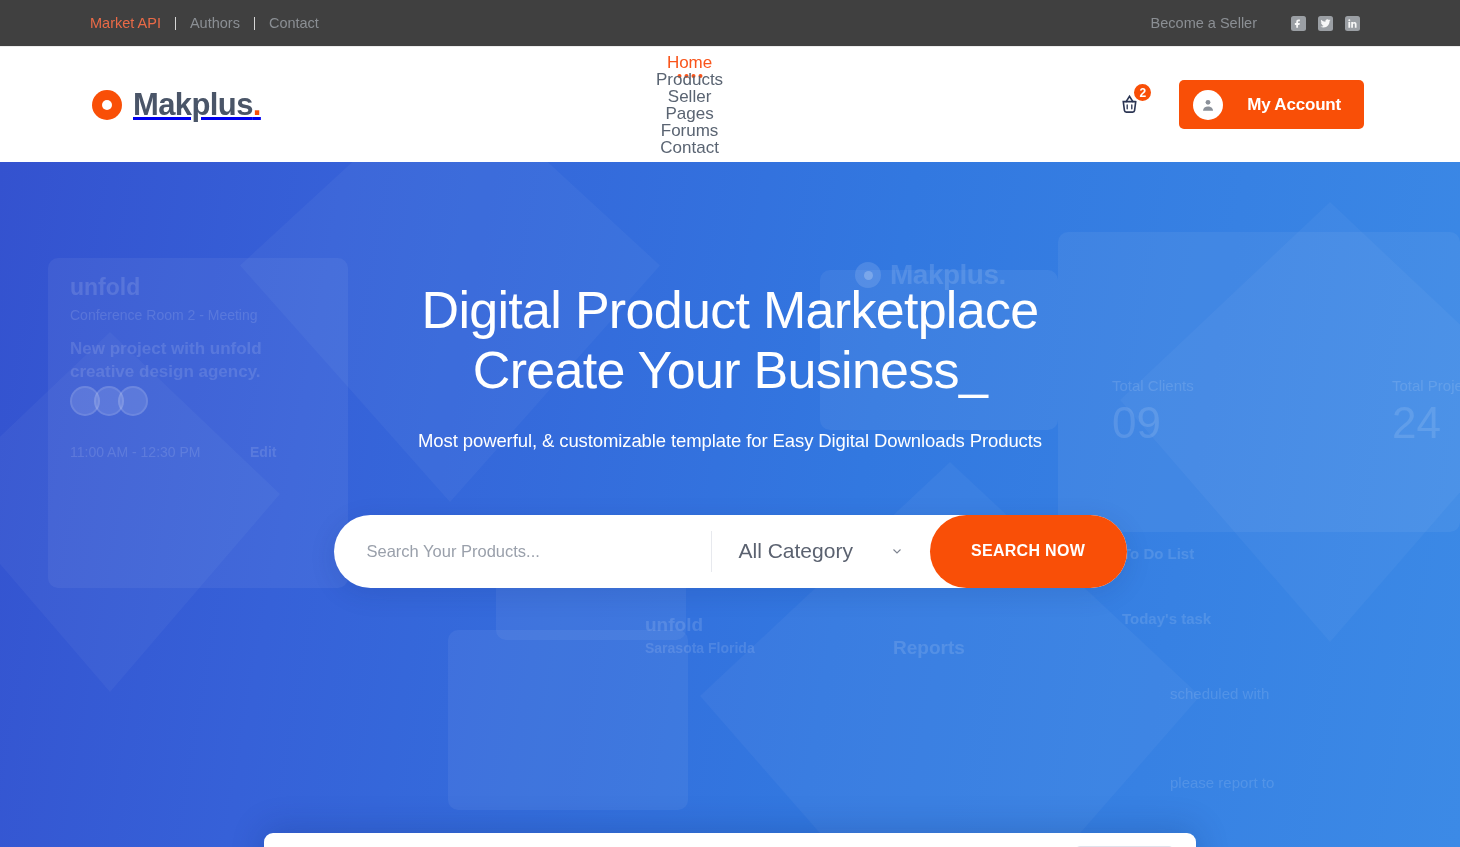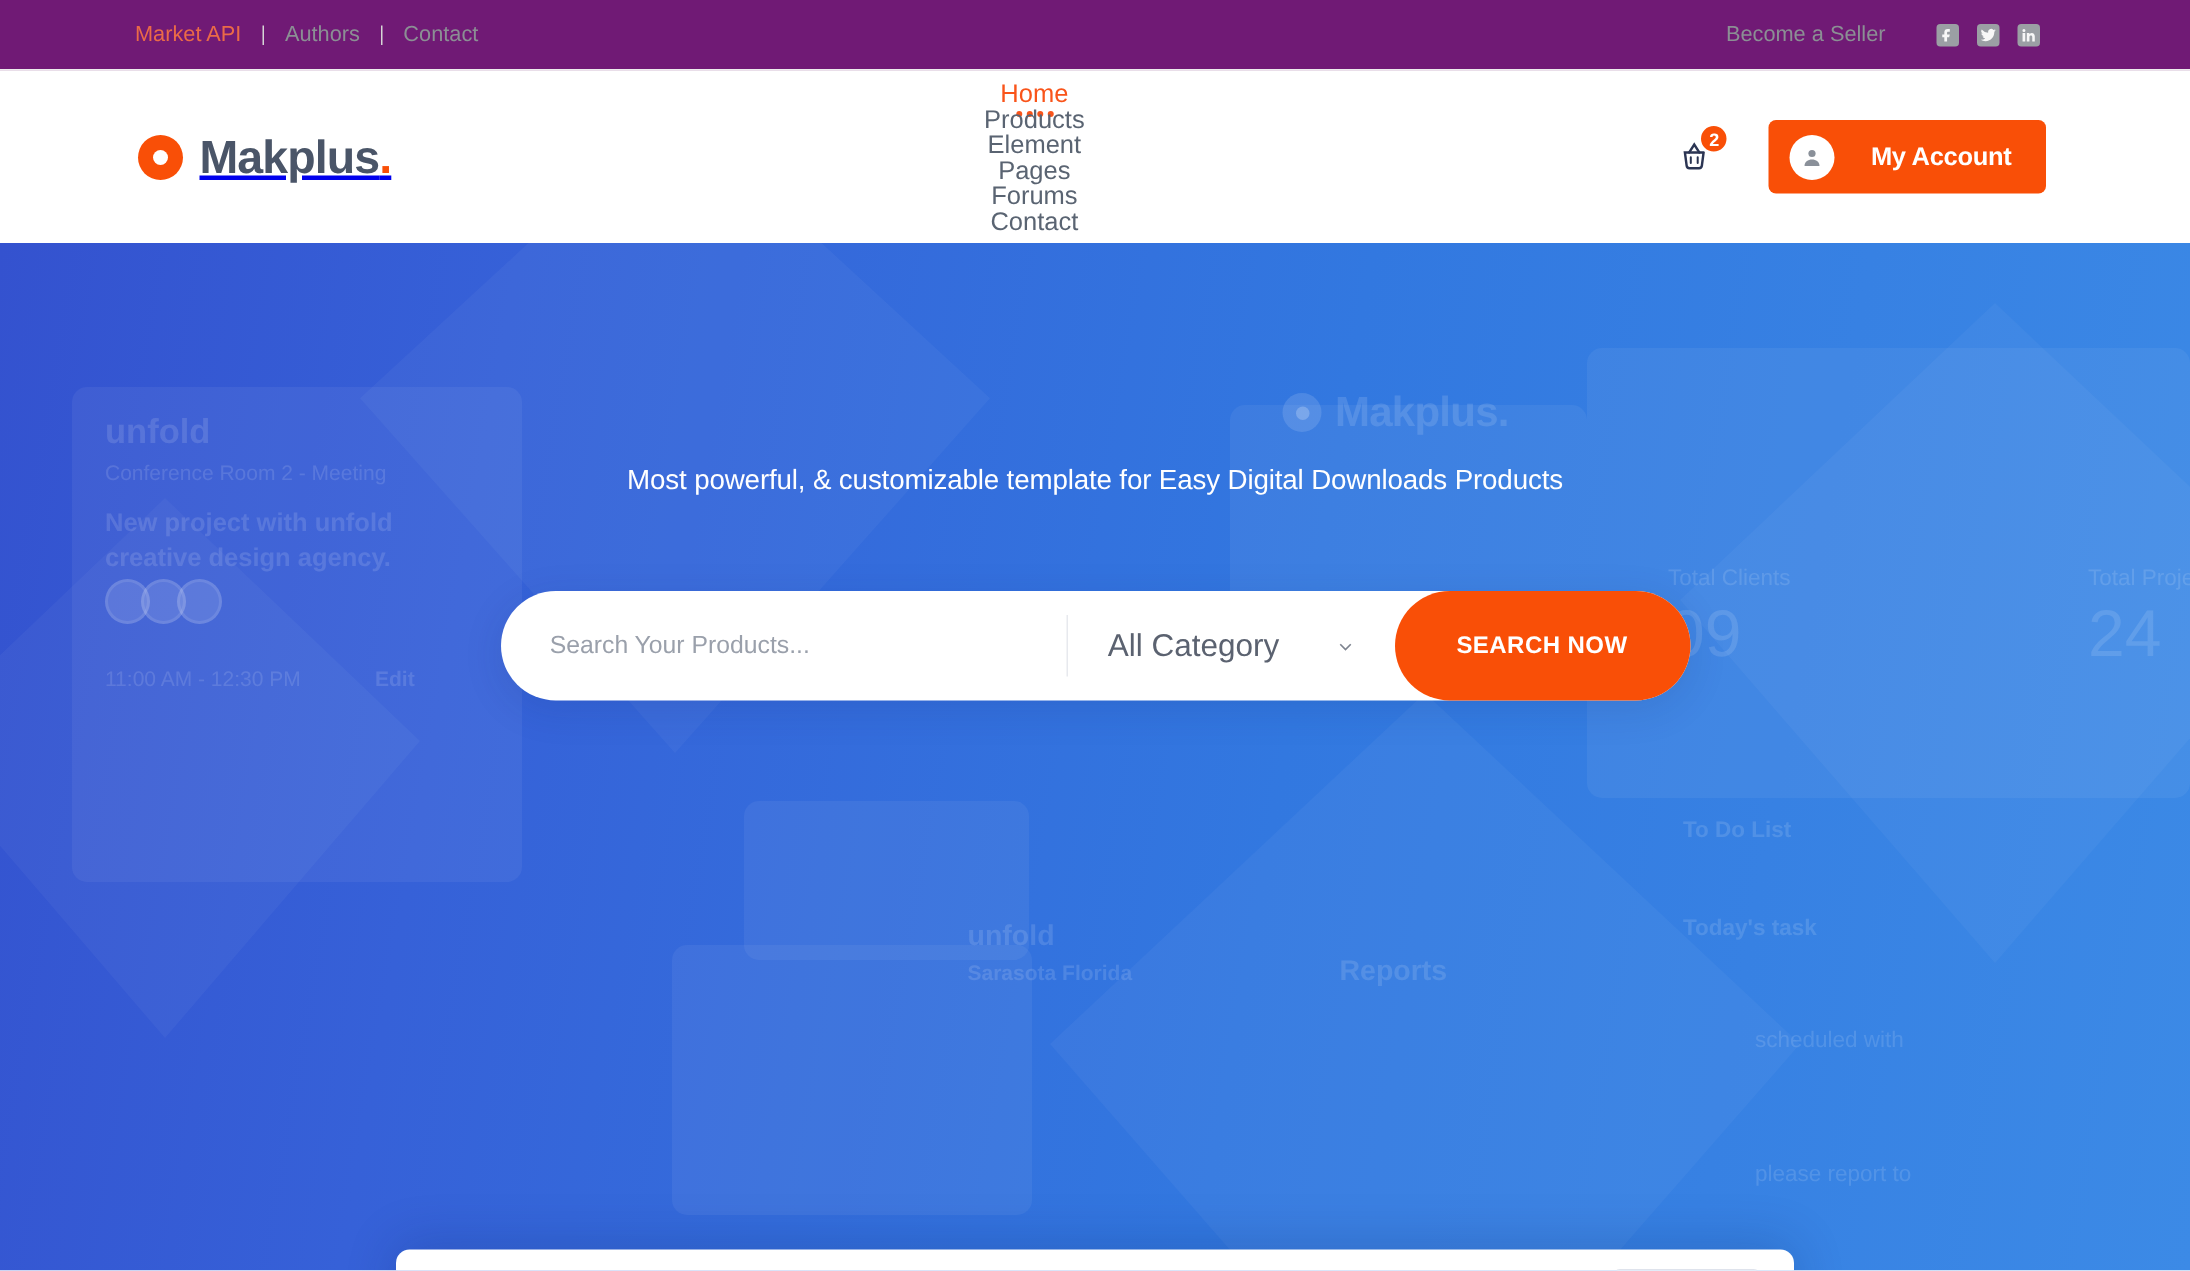--- a/index.html
+++ b/index.html
@@ -5,21 +5,21 @@
   * { margin:0; padding:0; box-sizing:border-box; }
   html,body { width:1460px; height:847px; overflow:hidden; }
   body {
     font-family:"Liberation Sans", sans-serif;
     background:#fff;
     -webkit-font-smoothing:antialiased;
   }
 
   
   .topbar {
-    height:47px; background:#701a75;
+    height:47px; background:#404040;
     display:flex; align-items:center;
     border-bottom:1px solid #ededed;
     padding:0 100px 0 90px;
   }
   .topbar-left { display:flex; align-items:center; gap:0; }
   .tb-link {
     font-size:14.5px; color:#8b8f94; text-decoration:none;
     padding:0 14px; line-height:1;
   }
   .tb-link:first-child { padding-left:0; }
@@ -225,21 +225,21 @@
     <a class="nav-item active" href="#">
       <span>Home</span>
       <span class="nav-dots">
           <i></i>
           <i></i>
           <i></i>
           <i></i>
         </span>
     </a>
     <a class="nav-item" href="#">Products</a>
-    <a class="nav-item" href="#">Element</a>
+    <a class="nav-item" href="#">Seller</a>
     <a class="nav-item" href="#">Pages</a>
     <a class="nav-item" href="#">Forums</a>
     <a class="nav-item" href="#">Contact</a>
   </nav>
 
   <div class="header-right">
     <div class="cart">
       <svg viewBox="0 0 24 24">
         <path d="M5.5 9h13l-1.2 9.2a2 2 0 0 1-2 1.8H8.7a2 2 0 0 1-2-1.8z" fill="none" stroke="#2b3553" stroke-width="1.7"></path>
         <path d="M8.5 9 12 3.5 15.5 9" fill="none" stroke="#2b3553" stroke-width="1.7" stroke-linecap="round"></path>
@@ -299,20 +299,24 @@
 
     <div class="bgcard" style="left:448px; top:468px; width:240px; height:180px;"></div>
     <div class="bgtext" style="left:645px; top:452px; font-size:19px;">unfold</div>
     <div class="bgtext" style="left:645px; top:478px; font-size:14px;">Sarasota Florida</div>
     <div class="bgtext" style="left:893px; top:475px; font-size:19px;">Reports</div>
     <div class="bgcard" style="left:820px; top:108px; width:238px; height:160px;"></div>
     <div class="bgcard" style="left:496px; top:372px; width:190px; height:106px;"></div>
   </div>
 
   <div class="hero-inner">
+    <h1 class="hero-title">
+      <span>Digital Product Marketplace</span><br>
+      <span>Create Your Business_</span>
+    </h1>
     <p class="hero-sub">Most powerful, &amp; customizable template for Easy Digital Downloads Products</p>
 
     <div class="search-wrap">
       <input class="search-input" type="text" placeholder="Search Your Products..." style="">
       <div class="search-div"></div>
       <div class="search-cat">
         <span>All Category</span>
         <svg viewBox="0 0 24 24">
             <path d="M5 9l7 7 7-7"></path>
           </svg>

